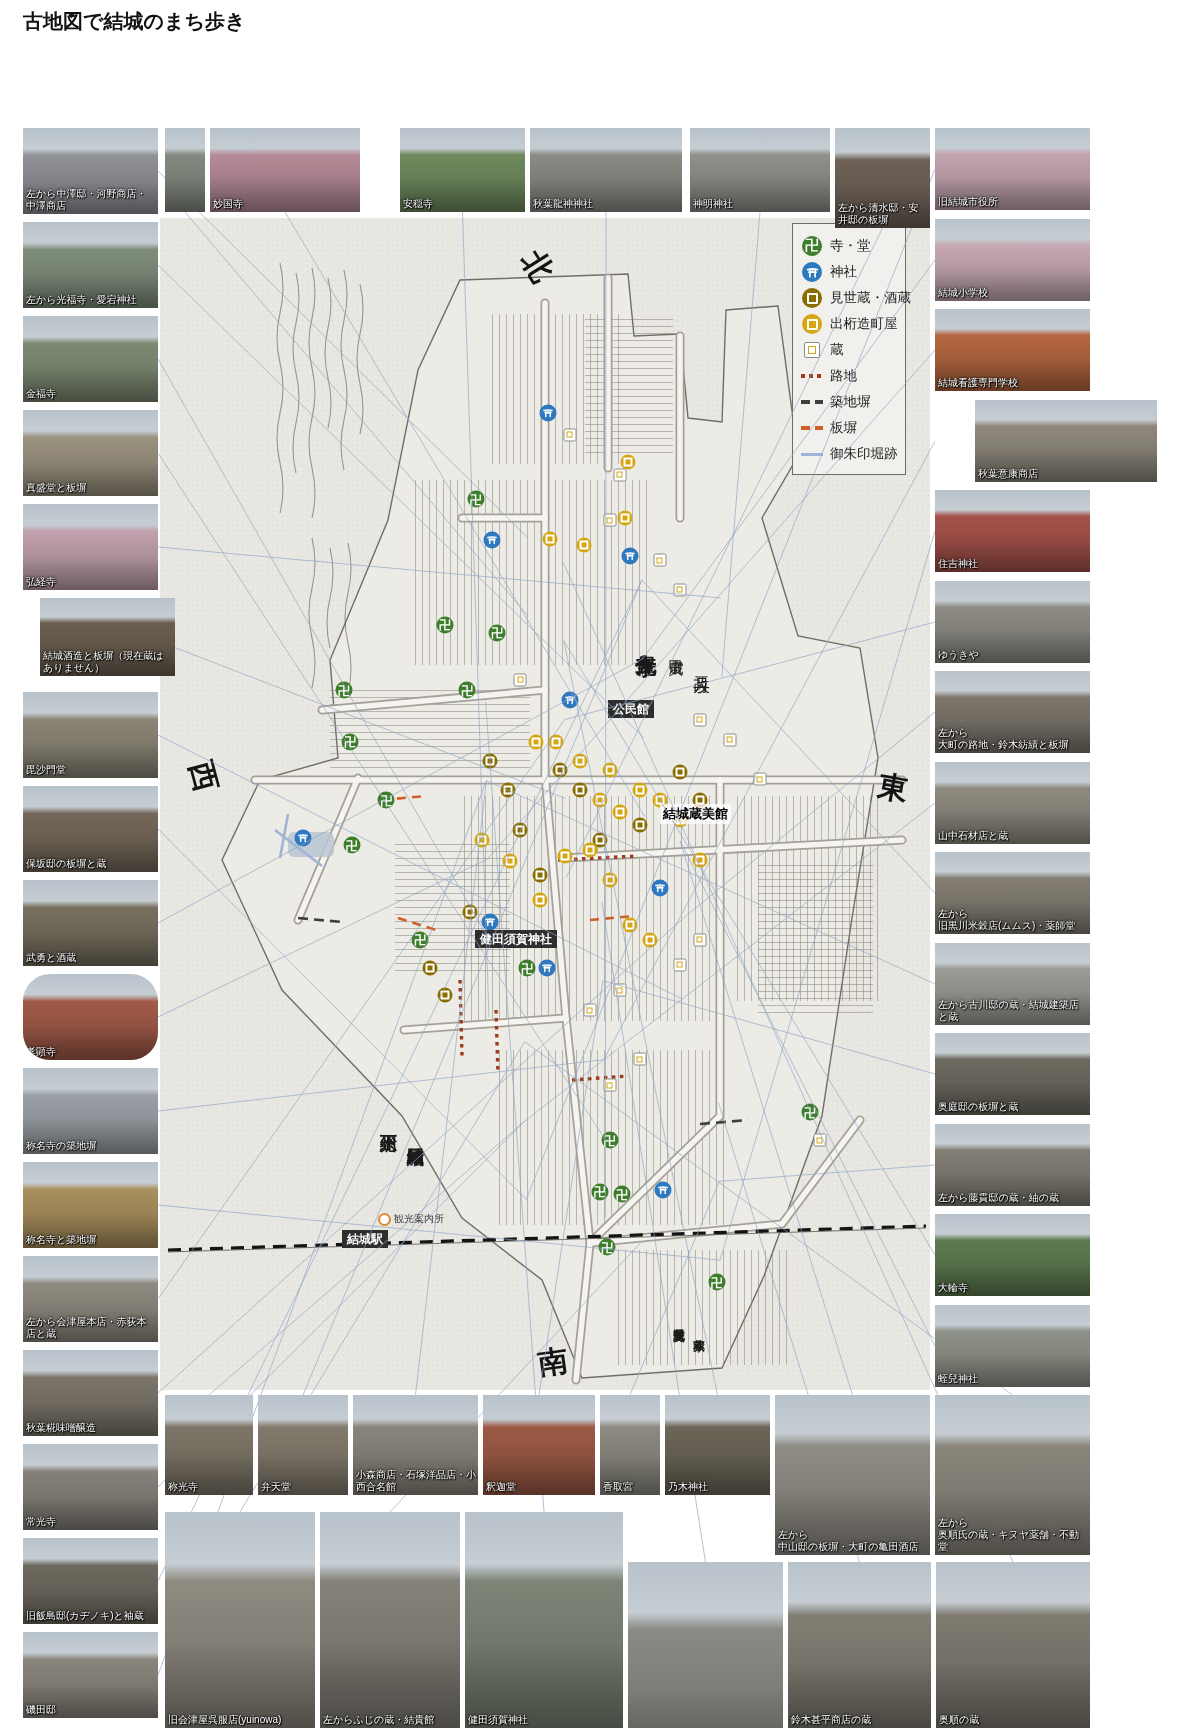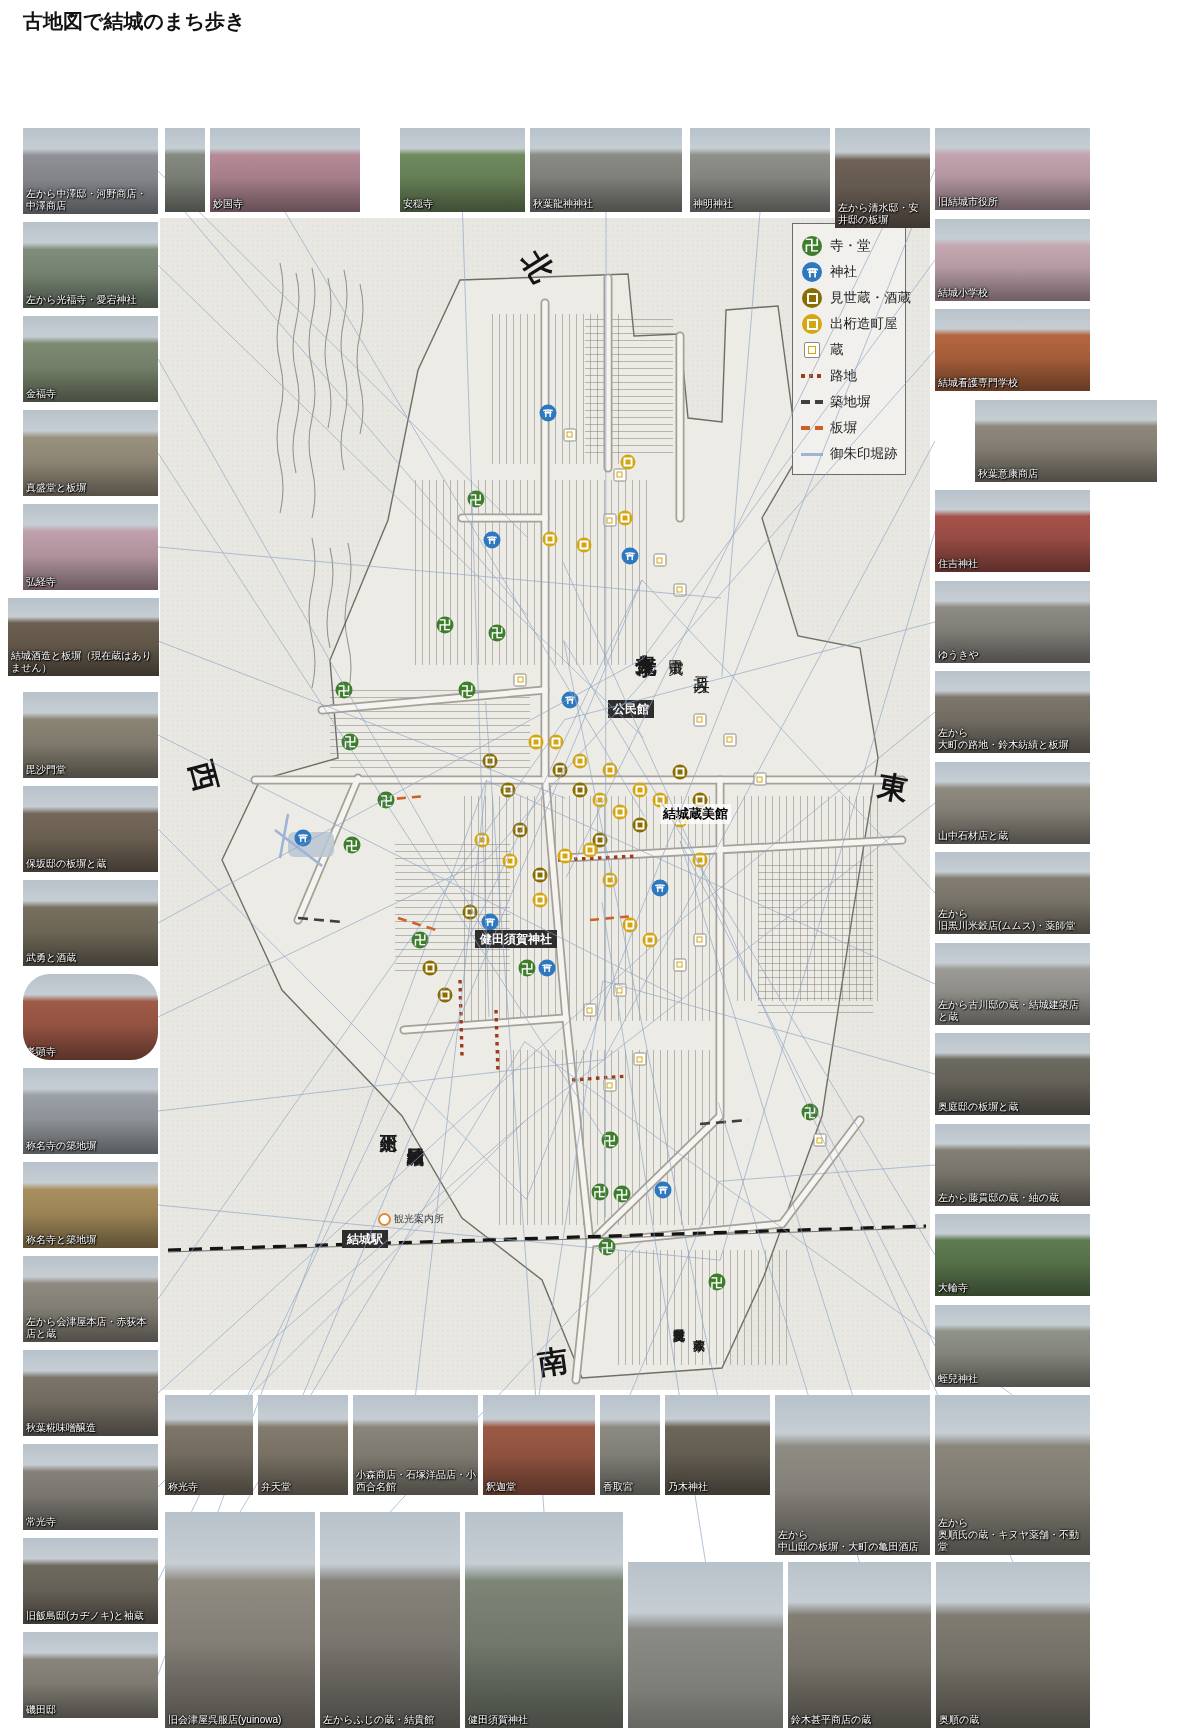--- a/index.html
+++ b/index.html
@@ -609,21 +609,21 @@
         <div class="cap">金福寺</div>
       </div>
       <div class="photo" style="left: 23px; top: 410px; width: 135px; height: 86px; background: linear-gradient(rgb(184, 194, 202) 0%, rgb(198, 206, 212) 24%, rgb(154, 145, 127) 32%, rgb(120, 113, 99) 100%);">
         <div class="shade"></div>
         <div class="cap">真盛堂と板塀</div>
       </div>
       <div class="photo" style="left: 23px; top: 504px; width: 135px; height: 86px; background: linear-gradient(rgb(184, 194, 202) 0%, rgb(198, 206, 212) 24%, rgb(192, 160, 172) 32%, rgb(150, 125, 134) 100%);">
         <div class="shade"></div>
         <div class="cap">弘経寺</div>
       </div>
-      <div class="photo" style="left: 8px; top: 598px; width: 135px; height: 78px; background: linear-gradient(rgb(184, 194, 202) 0%, rgb(198, 206, 212) 24%, rgb(107, 95, 80) 32%, rgb(83, 74, 62) 100%); padding-left: 16px;">
+      <div class="photo" style="left: 40px; top: 598px; width: 135px; height: 78px; background: linear-gradient(rgb(184, 194, 202) 0%, rgb(198, 206, 212) 24%, rgb(107, 95, 80) 32%, rgb(83, 74, 62) 100%);">
         <div class="shade"></div>
         <div class="cap">結城酒造と板塀（現在蔵はありません）</div>
       </div>
       <div class="photo" style="left: 23px; top: 692px; width: 135px; height: 86px; background: linear-gradient(rgb(184, 194, 202) 0%, rgb(198, 206, 212) 24%, rgb(139, 133, 118) 32%, rgb(108, 104, 92) 100%);">
         <div class="shade"></div>
         <div class="cap">毘沙門堂</div>
       </div>
       <div class="photo" style="left: 23px; top: 786px; width: 135px; height: 86px; background: linear-gradient(rgb(184, 194, 202) 0%, rgb(198, 206, 212) 24%, rgb(117, 104, 90) 32%, rgb(91, 81, 70) 100%);">
         <div class="shade"></div>
         <div class="cap">保坂邸の板塀と蔵</div>

